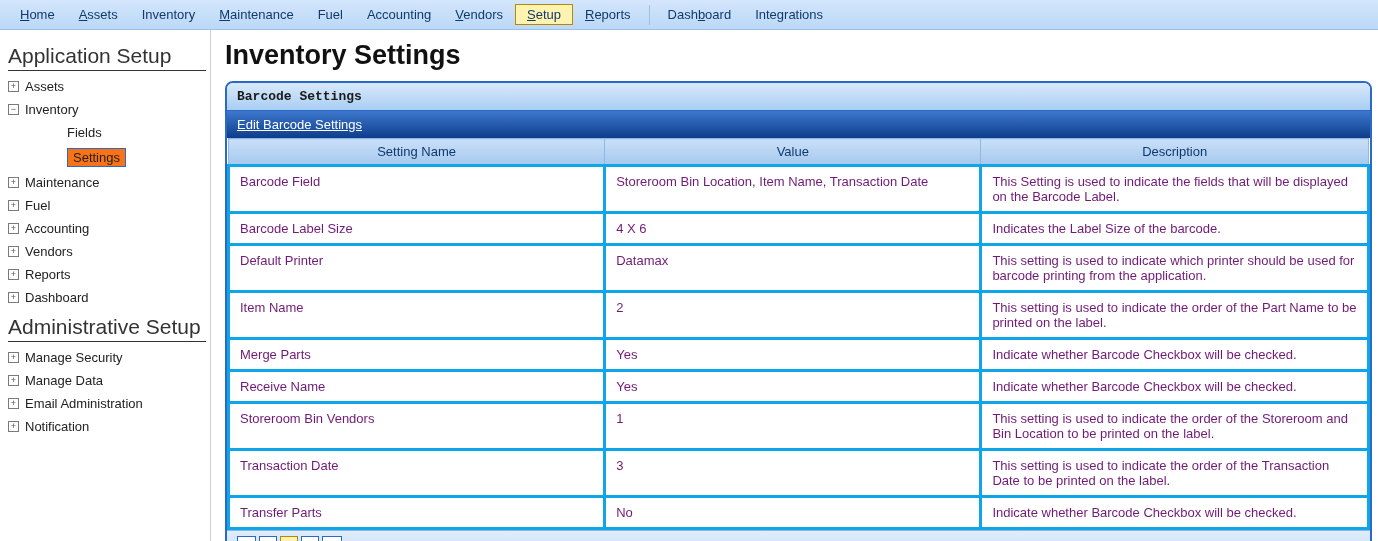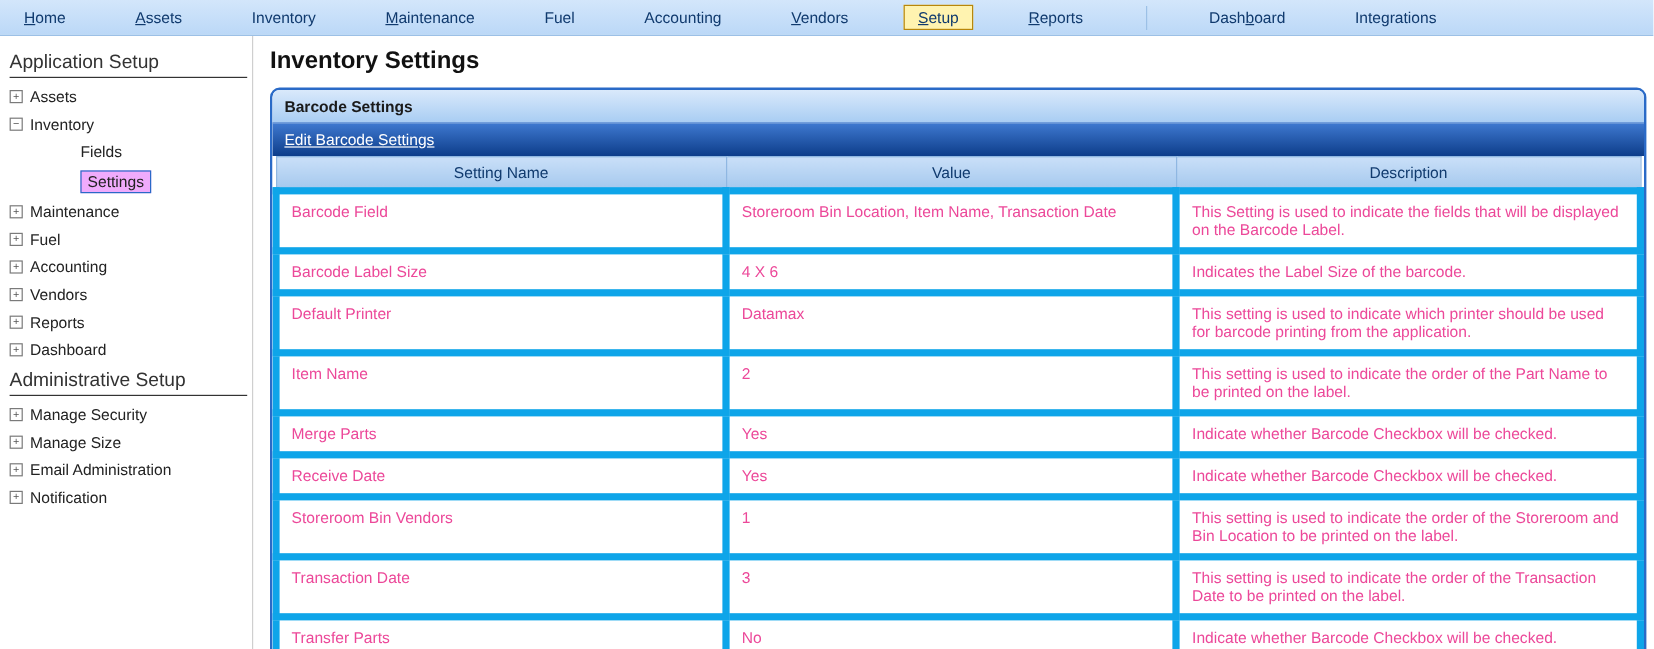--- a/index.html
+++ b/index.html
@@ -11,21 +11,20 @@
     color: #222;
     width: 1378px;
   }
   .menubar {
     background: linear-gradient(#d3e6fb, #bbd8f7);
     height: 30px;
     display: flex;
     align-items: center;
     padding: 0 8px;
     border-bottom: 1px solid #9cc0e6;
-    gap: 34px;
   }
   .menubar .mi {
     padding: 3px 12px;
     cursor: default;
     color: #103a6e;
   }
   .menubar .mi.sel {
     background: #fff3b0;
     border: 1px solid #b8860b;
     padding: 2px 11px;
@@ -38,83 +37,84 @@
   }
   .u { text-decoration: underline; }
   .main {
     display: flex;
   }
   .sidebar {
     width: 210px;
     padding: 8px 4px 8px 8px;
   }
   .side-head {
-    font-size: 16px;
+    font-size: 21px;
     color: #333;
     margin: 6px 0 4px 0;
     border-bottom: 1px solid #333;
     padding-bottom: 2px;
   }
   .tree { list-style: none; padding: 0; margin: 4px 0 0 0; }
   .tree li { padding: 4px 0 4px 0; display:flex; align-items:center; gap:6px; }
   .tree .box {
     display:inline-flex; align-items:center; justify-content:center;
     width:11px; height:11px; border:1px solid #7a7a7a; background:#fff;
     font-size:9px; line-height:1; color:#555; cursor:pointer;
   }
   .tree .box.minus::before { content:"−"; }
   .tree .box.plus::before  { content:"+"; }
   .tree ul { list-style:none; padding:0 0 0 22px; margin:0; }
   .tree ul li { padding:4px 0;text-align:right; }
   .tree ul li::before { content:""; display:inline-block; width:12px; }
   .selnode {
-    border:1px solid #2a6ac7; background:#f0abfc; padding:1px 5px;
+    border:1px solid #2a6ac7; background:#f97316; padding:1px 5px;
   }
   .content {
     flex: 1;
     padding: 6px 6px 6px 14px;
     border-left: 1px solid #cfcfcf;
   }
   .page-title {
-    font-size: 20px; font-weight: bold; margin: 4px 0 10px 0; color:#111;
+    font-size: 27px; font-weight: bold; margin: 4px 0 10px 0; color:#111;
   }
   .panel {
     border: 2px solid #2a6ac7;
     border-radius: 8px;
     overflow: hidden;
   }
   .panel-head {
     background: linear-gradient(#d9e9fb, #a9cdf3);
     border-bottom: 1px solid #2a6ac7;
     font-weight: bold;
     color: #1a1a1a;
     padding: 6px 10px;
+    font-family: Liberation Mono, monospace;
   }
   .toolbar-row {
     background: linear-gradient(#3e78cf, #0d3d8a);
     color: #fff;
     padding: 6px 10px;
   }
   .toolbar-row a { color:#fff; text-decoration: underline; cursor:pointer; }
   table.grid {
     width: 100%; border-collapse: collapse; background:#fff;
   }
   table.grid th {
     background: linear-gradient(#c9dff8, #a6c9ee);
     border: 1px solid #8fb7e2;
     text-align: center;
     padding: 5px 10px;
     font-weight: normal;
     color:#103a6e;
   }
   table.grid td {
-    border: 6px solid #0ea5e9;
+    border: 3px solid #0ea5e9;
     padding: 7px 10px;
     vertical-align: top;
-    color:#ec4899;
+    color:#701a75;
   }
   .pager {
     background: linear-gradient(#e0edfb, #c6dcf6);
     border-top: 1px solid #8fb7e2;
     padding: 5px 10px;
     display:flex;
     align-items:center;
     justify-content: space-between;
   }
   .pager-btns { display:flex; gap:3px; }
@@ -192,21 +192,21 @@
       </ul>
 
     <div class="side-head">Administrative Setup</div>
     <ul class="tree" id="admin-tree">
         <li>
           <span class="box plus"></span>
           <span>Manage Security</span>
         </li>
         <li>
           <span class="box plus"></span>
-          <span>Manage Size</span>
+          <span>Manage Data</span>
         </li>
         <li>
           <span class="box plus"></span>
           <span>Email Administration</span>
         </li>
         <li>
           <span class="box plus"></span>
           <span>Notification</span>
         </li>
       </ul>
@@ -253,21 +253,21 @@
               <td>Item Name</td>
               <td>2</td>
               <td>This setting is used to indicate the order of the Part Name to be printed on the label.</td>
             </tr>
             <tr>
               <td>Merge Parts</td>
               <td>Yes</td>
               <td>Indicate whether Barcode Checkbox will be checked.</td>
             </tr>
             <tr>
-              <td>Receive Date</td>
+              <td>Receive Name</td>
               <td>Yes</td>
               <td>Indicate whether Barcode Checkbox will be checked.</td>
             </tr>
             <tr>
               <td>Storeroom Bin Vendors</td>
               <td>1</td>
               <td>This setting is used to indicate the order of the Storeroom and Bin Location to be printed on the label.</td>
             </tr>
             <tr>
               <td>Transaction Date</td>

